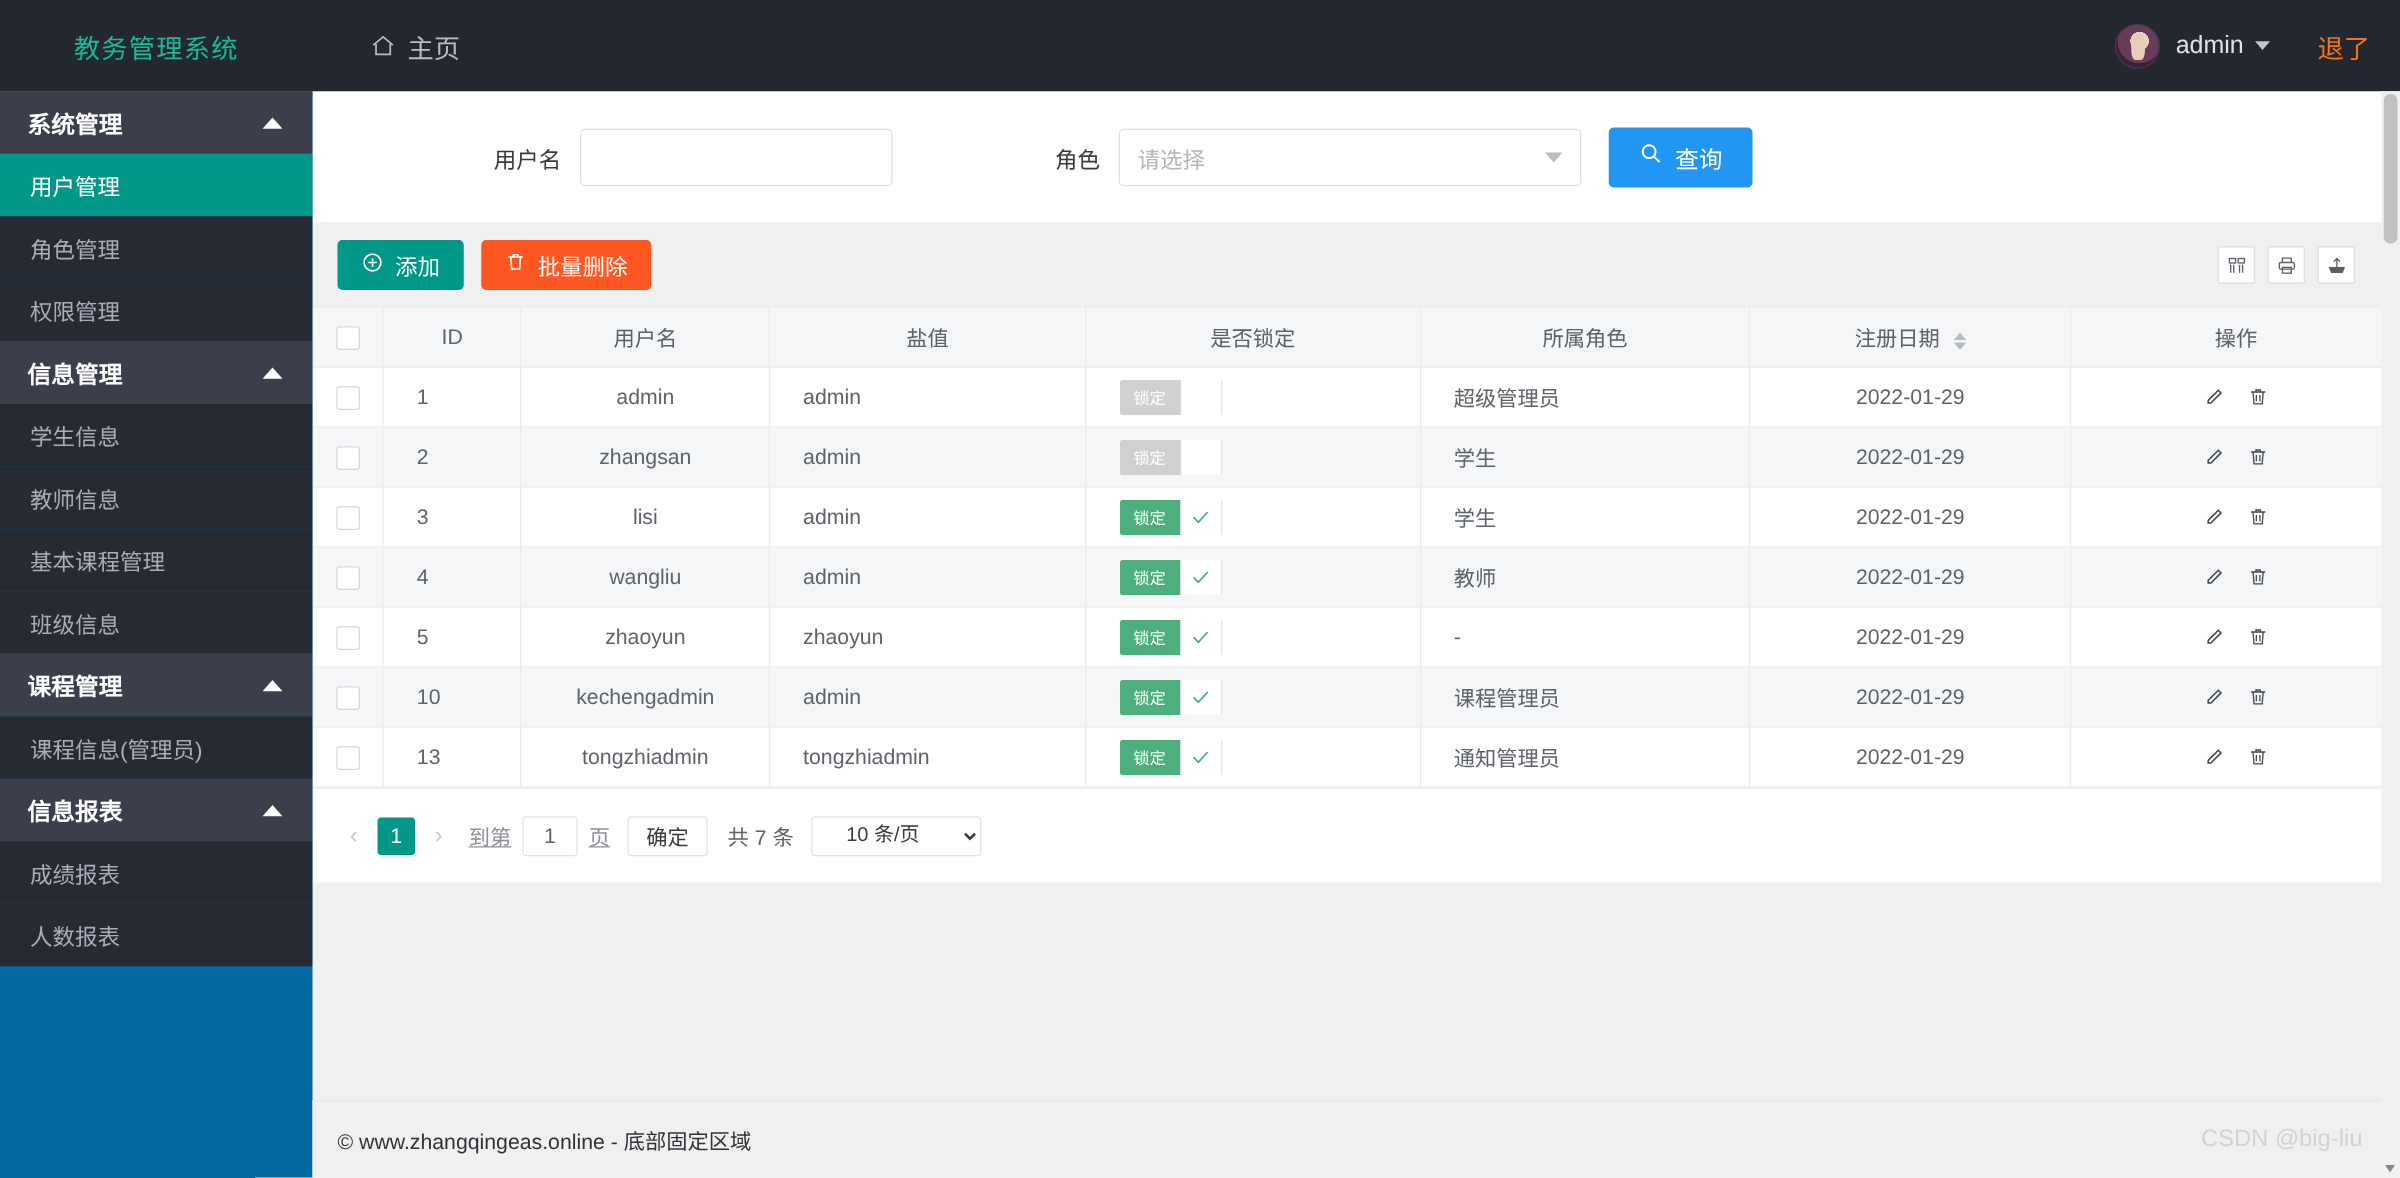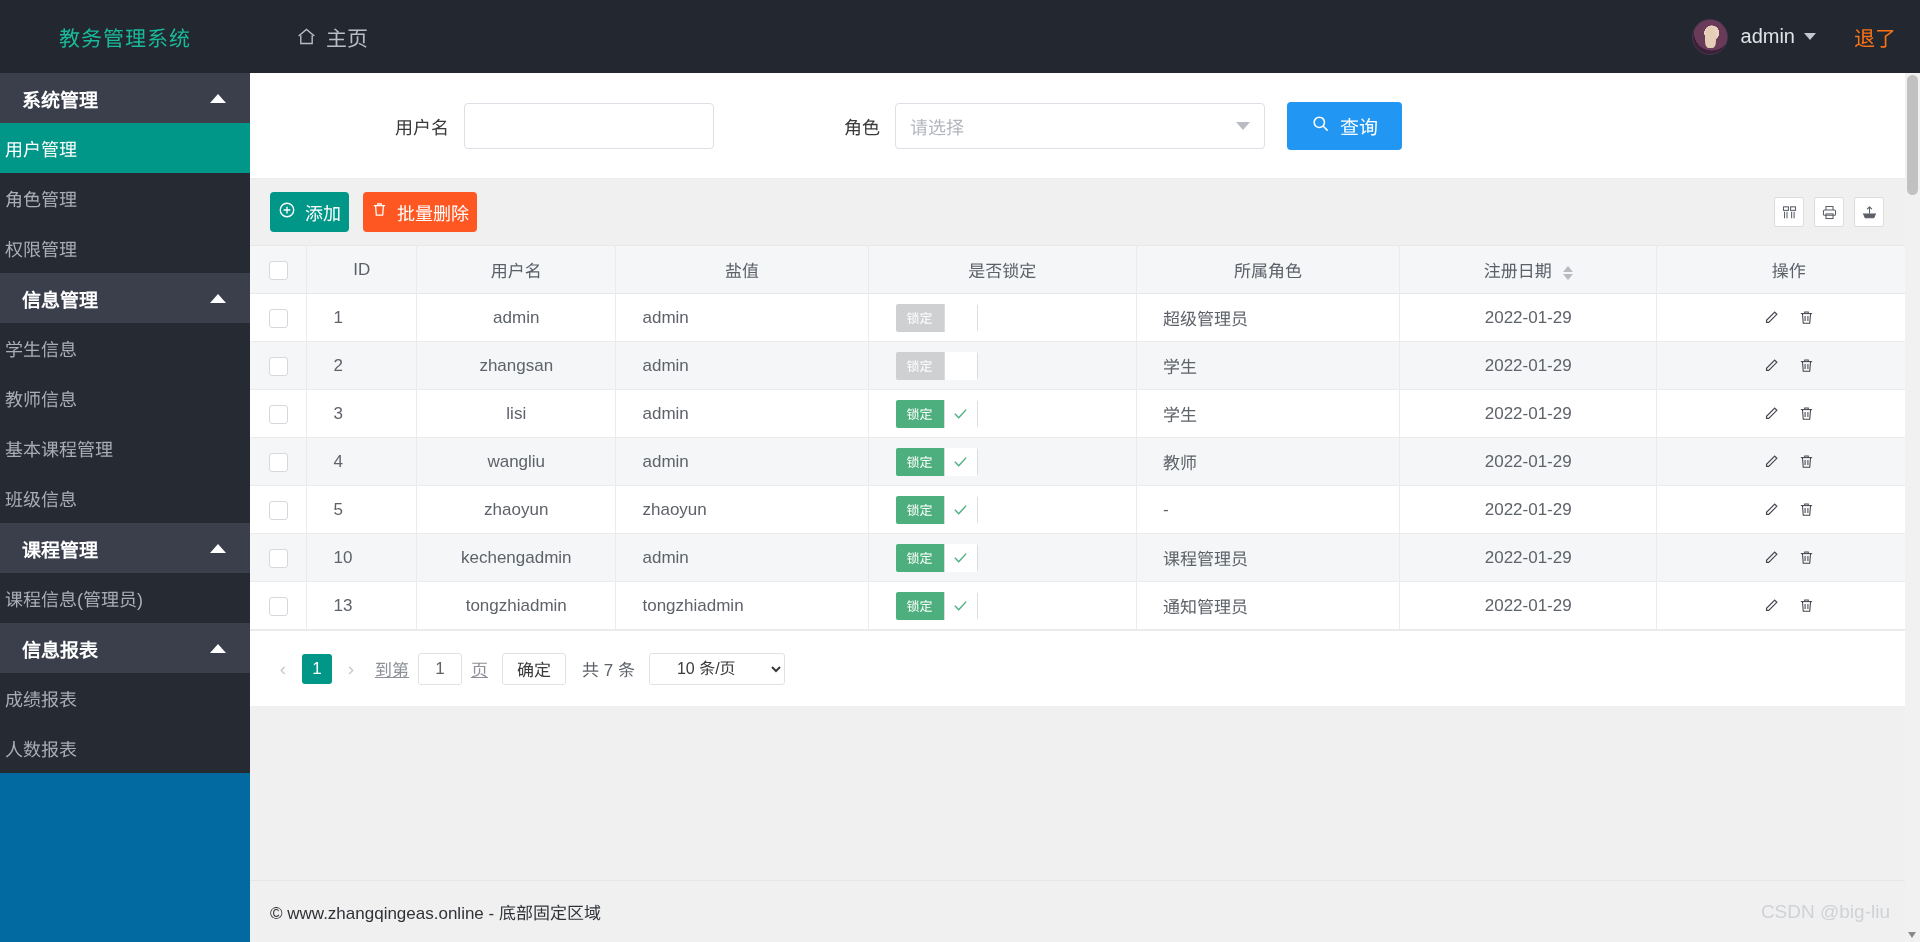--- a/index.html
+++ b/index.html
@@ -79,21 +79,21 @@
     cursor: pointer;
   }
   .caret-up {
     width: 0; height: 0;
     border-left: 8px solid transparent;
     border-right: 8px solid transparent;
     border-bottom: 9px solid #ffffff;
   }
   .menu-item {
     height: 50px; display: flex; align-items: center;
-    padding-left: 5px;
+    padding-left: 24px;
     color: #a8adb8; font-size: 18px;
     cursor: pointer;
     background: #262a33;
   }
   .menu-item.active {
     background: #009688; color: #ffffff;
   }
 
   
   .main {
@@ -149,21 +149,21 @@
     cursor: pointer;
   }
 
   
   .toolbar {
     height: 66px; display: flex; align-items: center;
     padding: 0 36px 0 20px;
     background: #f0f0f0;
   }
   .btn {
-    height: 40px; padding: 0 8px;
+    height: 40px; padding: 0 19px;
     border: none; border-radius: 4px;
     color: #fff; font-size: 18px; font-family: inherit;
     display: flex; align-items: center; gap: 9px;
     cursor: pointer;
   }
   .btn-add { background: #009688; }
   .btn-del { background: #ff5722; margin-left: 14px; }
   .icon-buttons { margin-left: auto; display: flex; gap: 10px; }
   .icon-btn {
     width: 30px; height: 30px;

